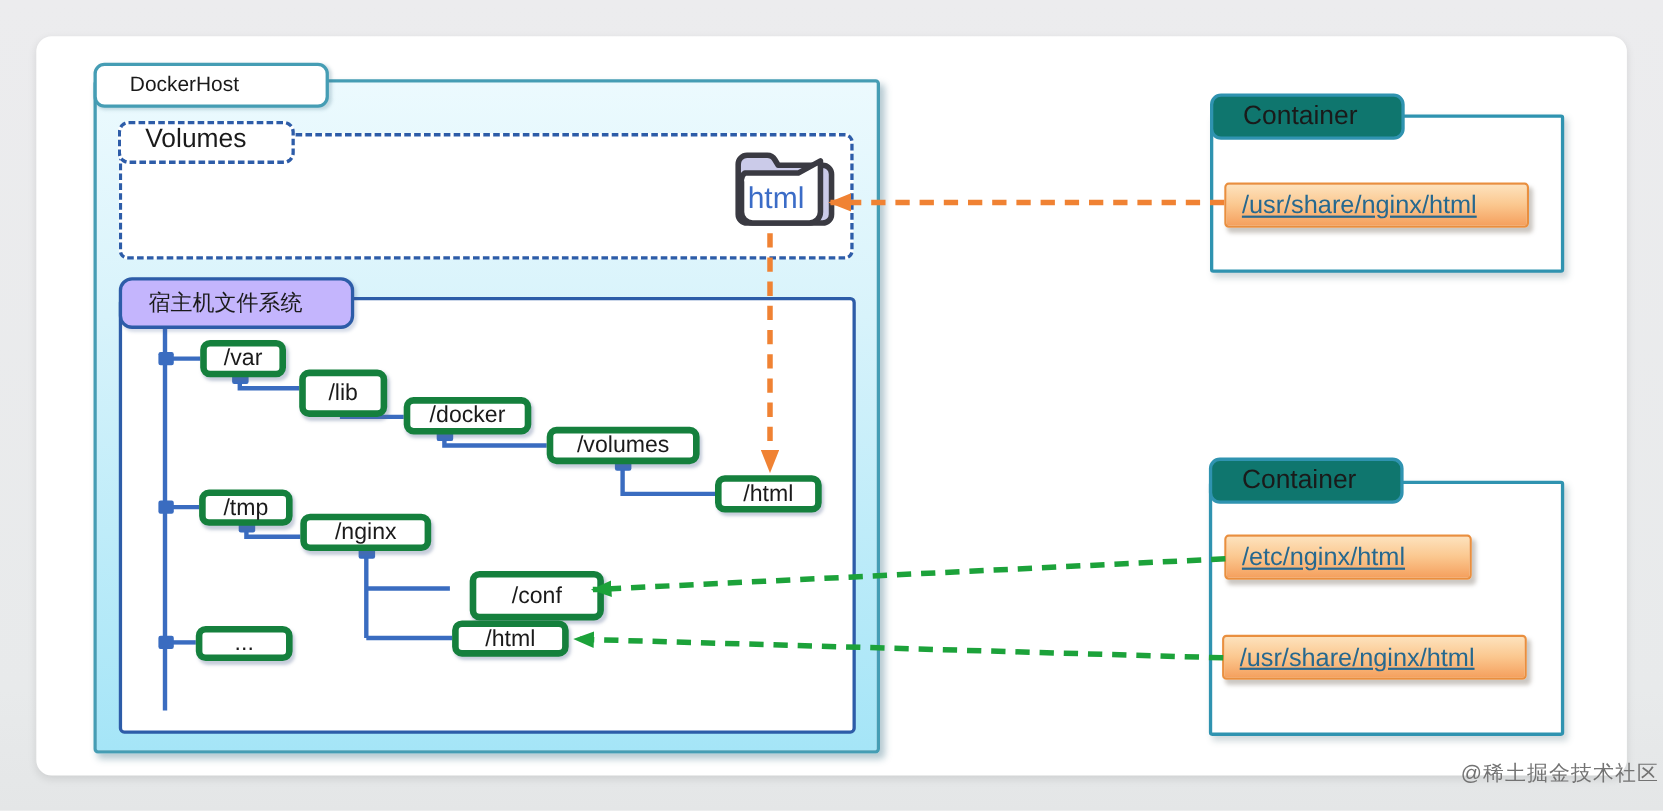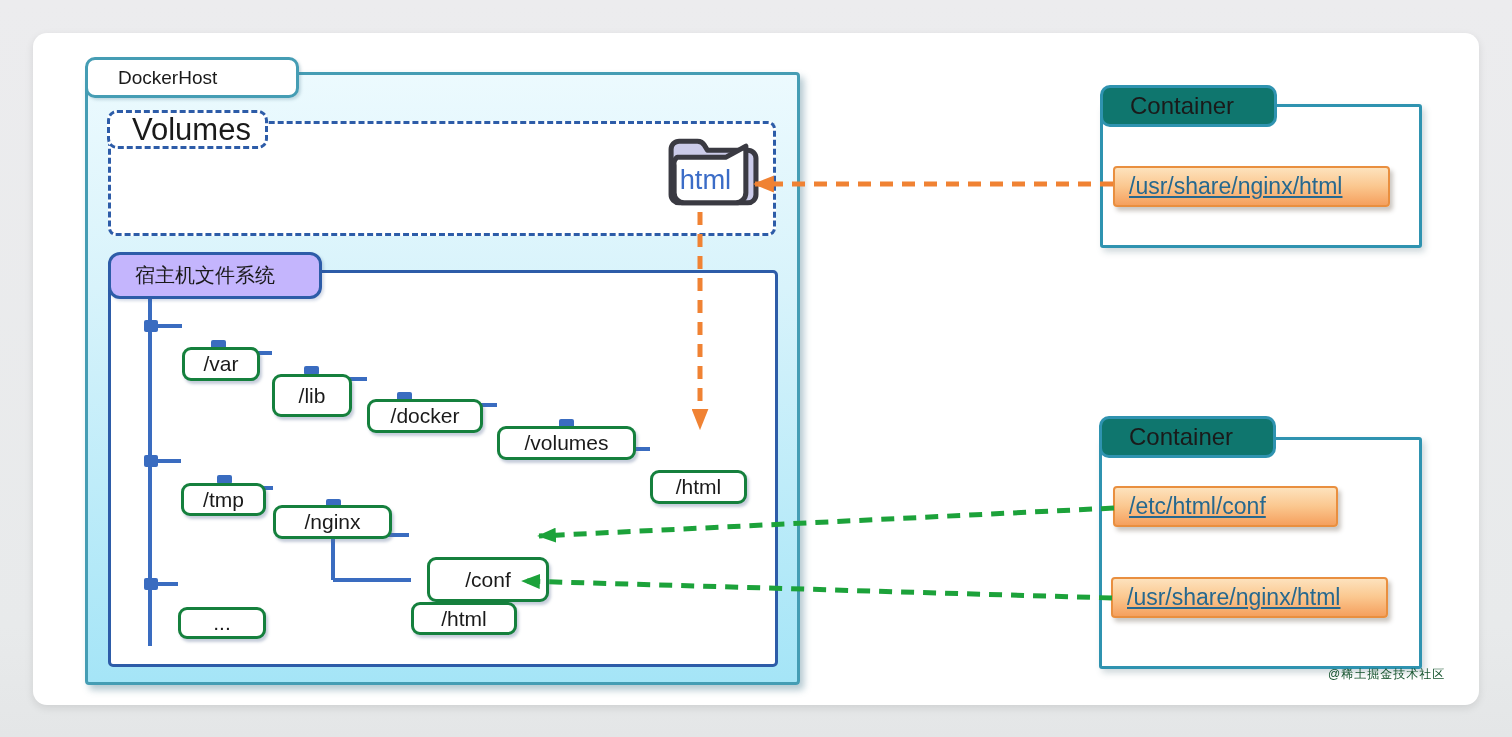--- a/index.html
+++ b/index.html
@@ -26,57 +26,56 @@
     background:#fff;border:3px solid #459db4;display:flex;align-items:center;
     padding-left:30px;font-size:19px;box-shadow:2px 2px 3px rgba(70,120,140,.25);
   }
   
   .vol-area{
     left:108px;top:121px;width:668px;height:115px;border-radius:8px;
     background:#fff;border:3px dashed #2d5ca8;
   }
   .vol-label{
     left:107px;top:110px;width:161px;height:39px;border-radius:10px;
-    background:#fff;border:3px dashed #2d5ca8;display:flex;align-items:center;
-    padding-left:22px;font-size:31px;
+    background:#fff;border:3px dashed #2d5ca8;display:flex;align-items:flex-start;
+    padding-left:22px;font-size:24px;
   }
   
   .fs-box{
     left:108px;top:270px;width:670px;height:397px;border-radius:5px;
     background:#fff;border:3px solid #2d5ca8;
   }
   .fs-label{
     left:108px;top:252px;width:214px;height:47px;border-radius:12px;
     background:#c4b5fd;border:3px solid #2d5ca8;display:flex;align-items:center;
     padding-left:24px;font-size:20px;box-shadow:2px 2px 3px rgba(50,80,140,.20);
   }
   .node{
-    position:absolute;background:#fff;border:3px solid #15803d;border-radius:9px;
+    position:absolute;background:#fff;border:6px solid #15803d;border-radius:9px;
     display:flex;align-items:center;justify-content:center;font-size:21px;
     box-shadow:2px 3px 3px rgba(90,110,150,.35);
-    margin-top:38px;
   }
   
   .cbody{
     position:absolute;background:#fff;border:3px solid #2f93b0;border-radius:3px;
     box-shadow:3px 4px 6px rgba(100,130,140,.30);
   }
   .ctab{
     position:absolute;background:#0f766e;border:3px solid #2f93b0;border-radius:10px;
     display:flex;align-items:center;padding-left:27px;font-size:24px;
   }
   .mount{
     position:absolute;border:2px solid #e98f3f;border-radius:4px;
     background:linear-gradient(180deg,#fde2bd 0%,#fbc890 48%,#f5a05e 100%);
     display:flex;align-items:center;padding-left:14px;font-size:23px;color:#26688f;
     box-shadow:3px 4px 4px rgba(140,130,120,.45);
     text-decoration:underline;
   }
   .overlay{left:0;top:0;width:1512px;height:737px;pointer-events:none;}
-  .watermark{left:1328px;top:666px;font-size:12px;color:#14532d;letter-spacing:1px;}
+  .watermark{left:1328px;top:690px;font-size:19px;color:#737373;letter-spacing:1px;}
 </style>
 </head>
 <body>
 
 <div class="abs card"></div>
 
 <div class="abs dh"></div>
 <div class="abs dh-label">
   <span>DockerHost</span>
 </div>
@@ -143,21 +142,21 @@
 </div>
 <div class="mount" style="left:1113px;top:166px;width:277px;height:41px">
   <span>/usr/share/nginx/html</span>
 </div>
 
 <div class="cbody" style="left:1099px;top:437px;width:323px;height:232px"></div>
 <div class="ctab" style="left:1099px;top:416px;width:177px;height:42px">
   <span>Container</span>
 </div>
 <div class="mount" style="left:1113px;top:486px;width:225px;height:41px">
-  <span>/etc/html/conf</span>
+  <span>/etc/nginx/html</span>
 </div>
 <div class="mount" style="left:1111px;top:577px;width:277px;height:41px">
   <span>/usr/share/nginx/html</span>
 </div>
 
 <svg class="abs overlay" width="1512" height="737" viewBox="0 0 1512 737">
   <defs>
     <marker id="ah-orange" viewBox="0 0 10 8" markerWidth="21" markerHeight="17" refX="9" refY="4" orient="auto" markerUnits="userSpaceOnUse">
       <path d="M0 0 L10 4 L0 8 Z" fill="#f08233"></path>
     </marker>

